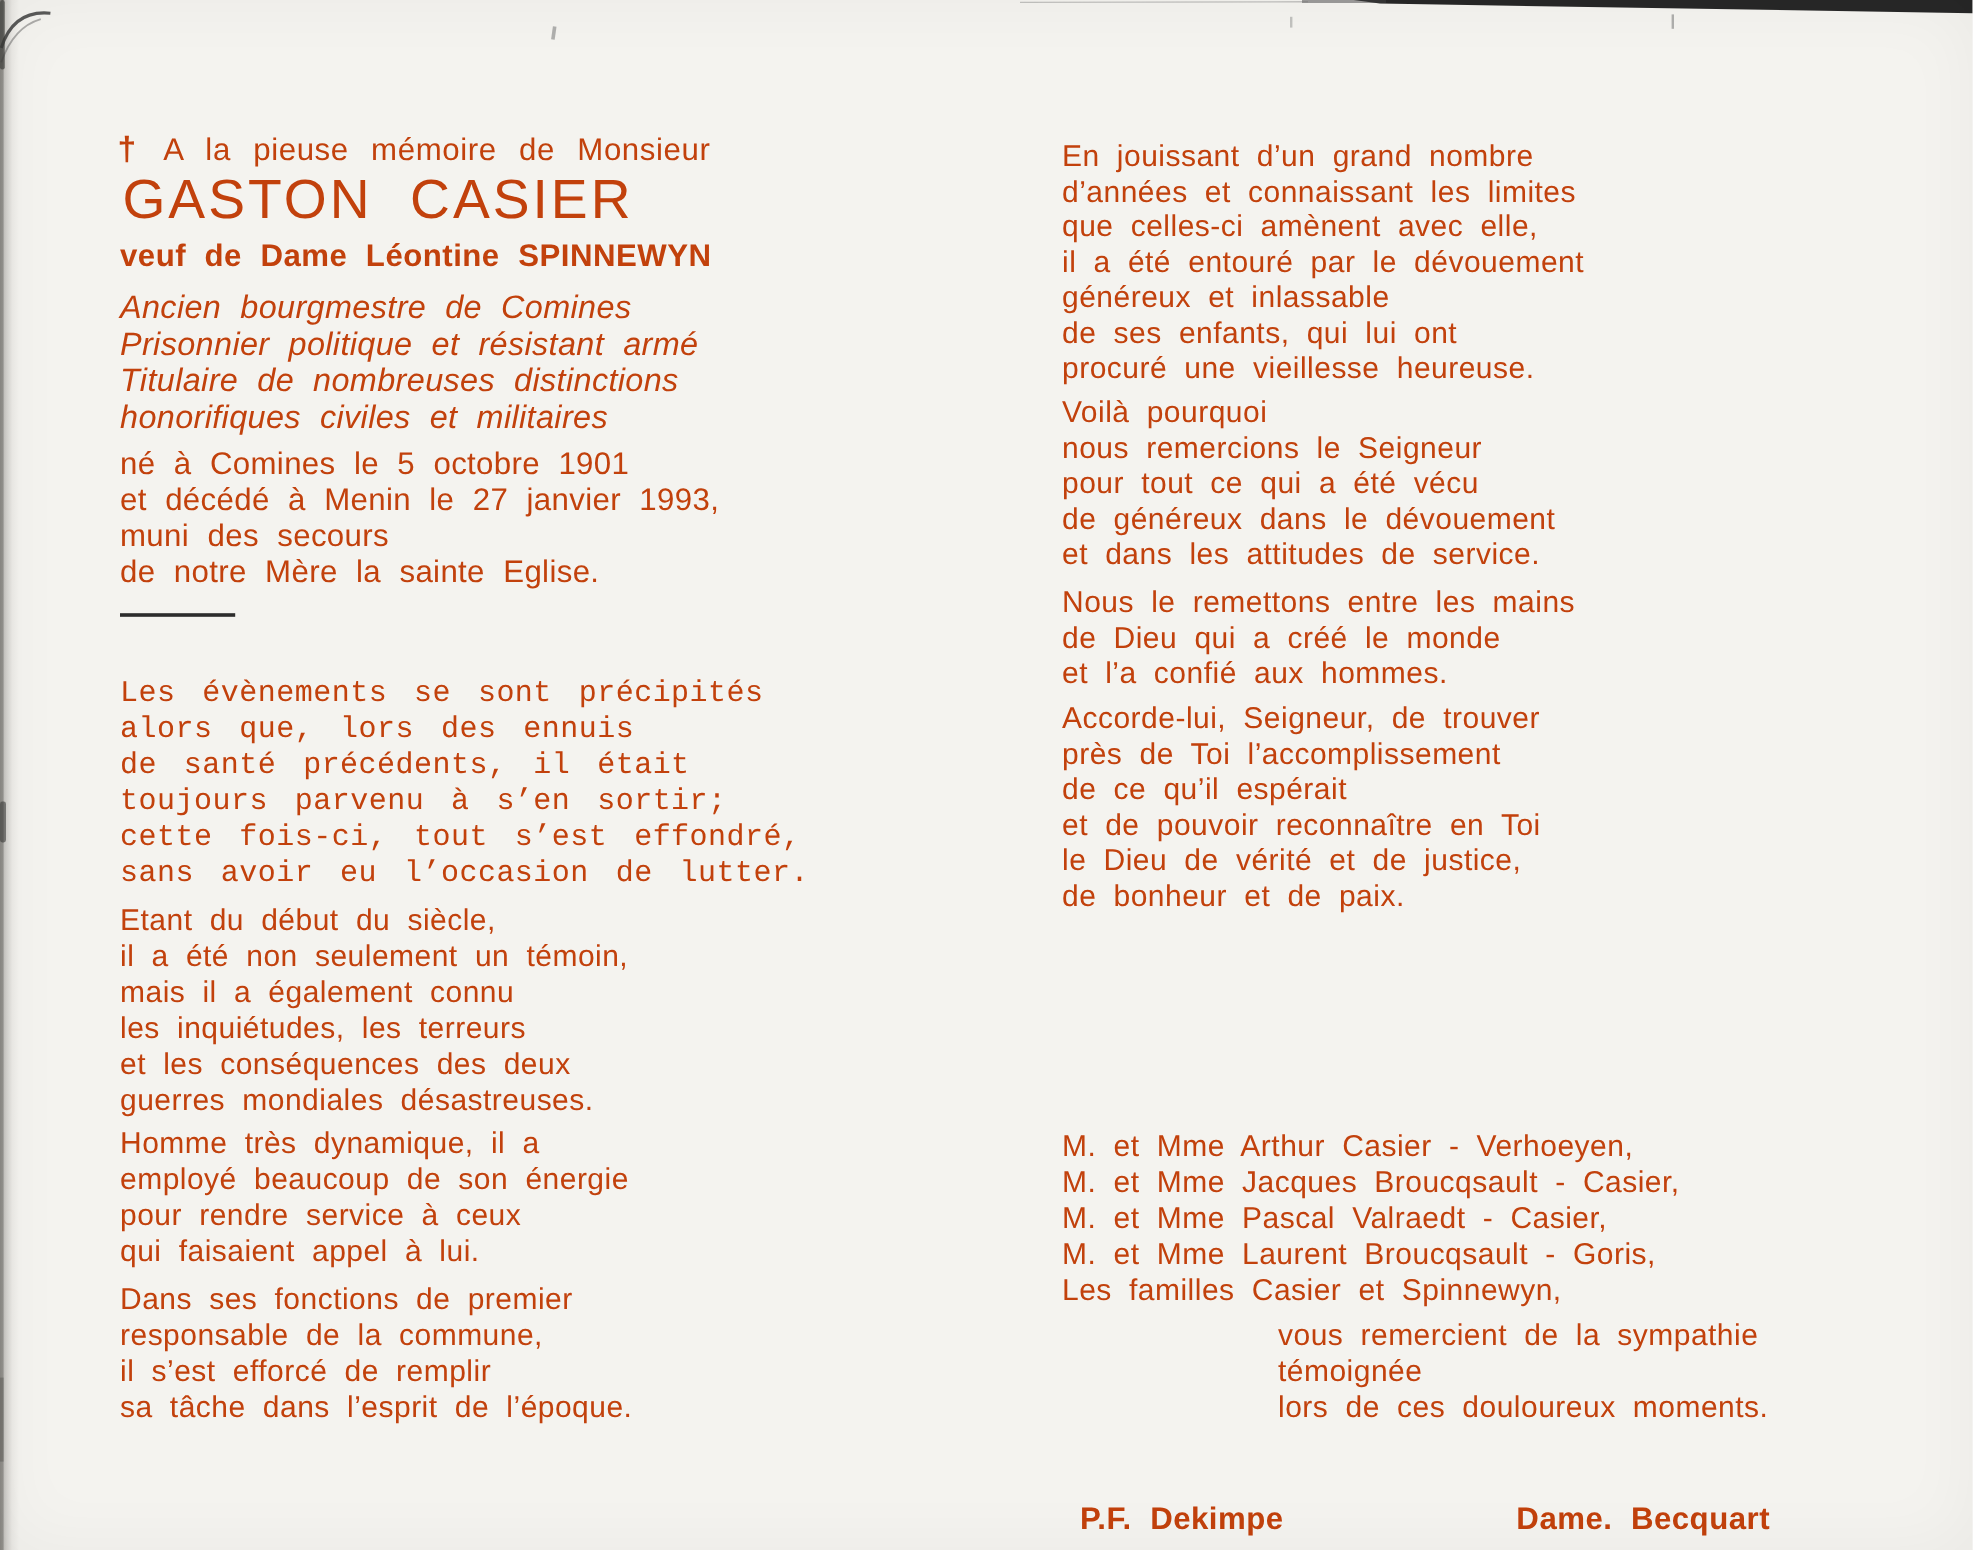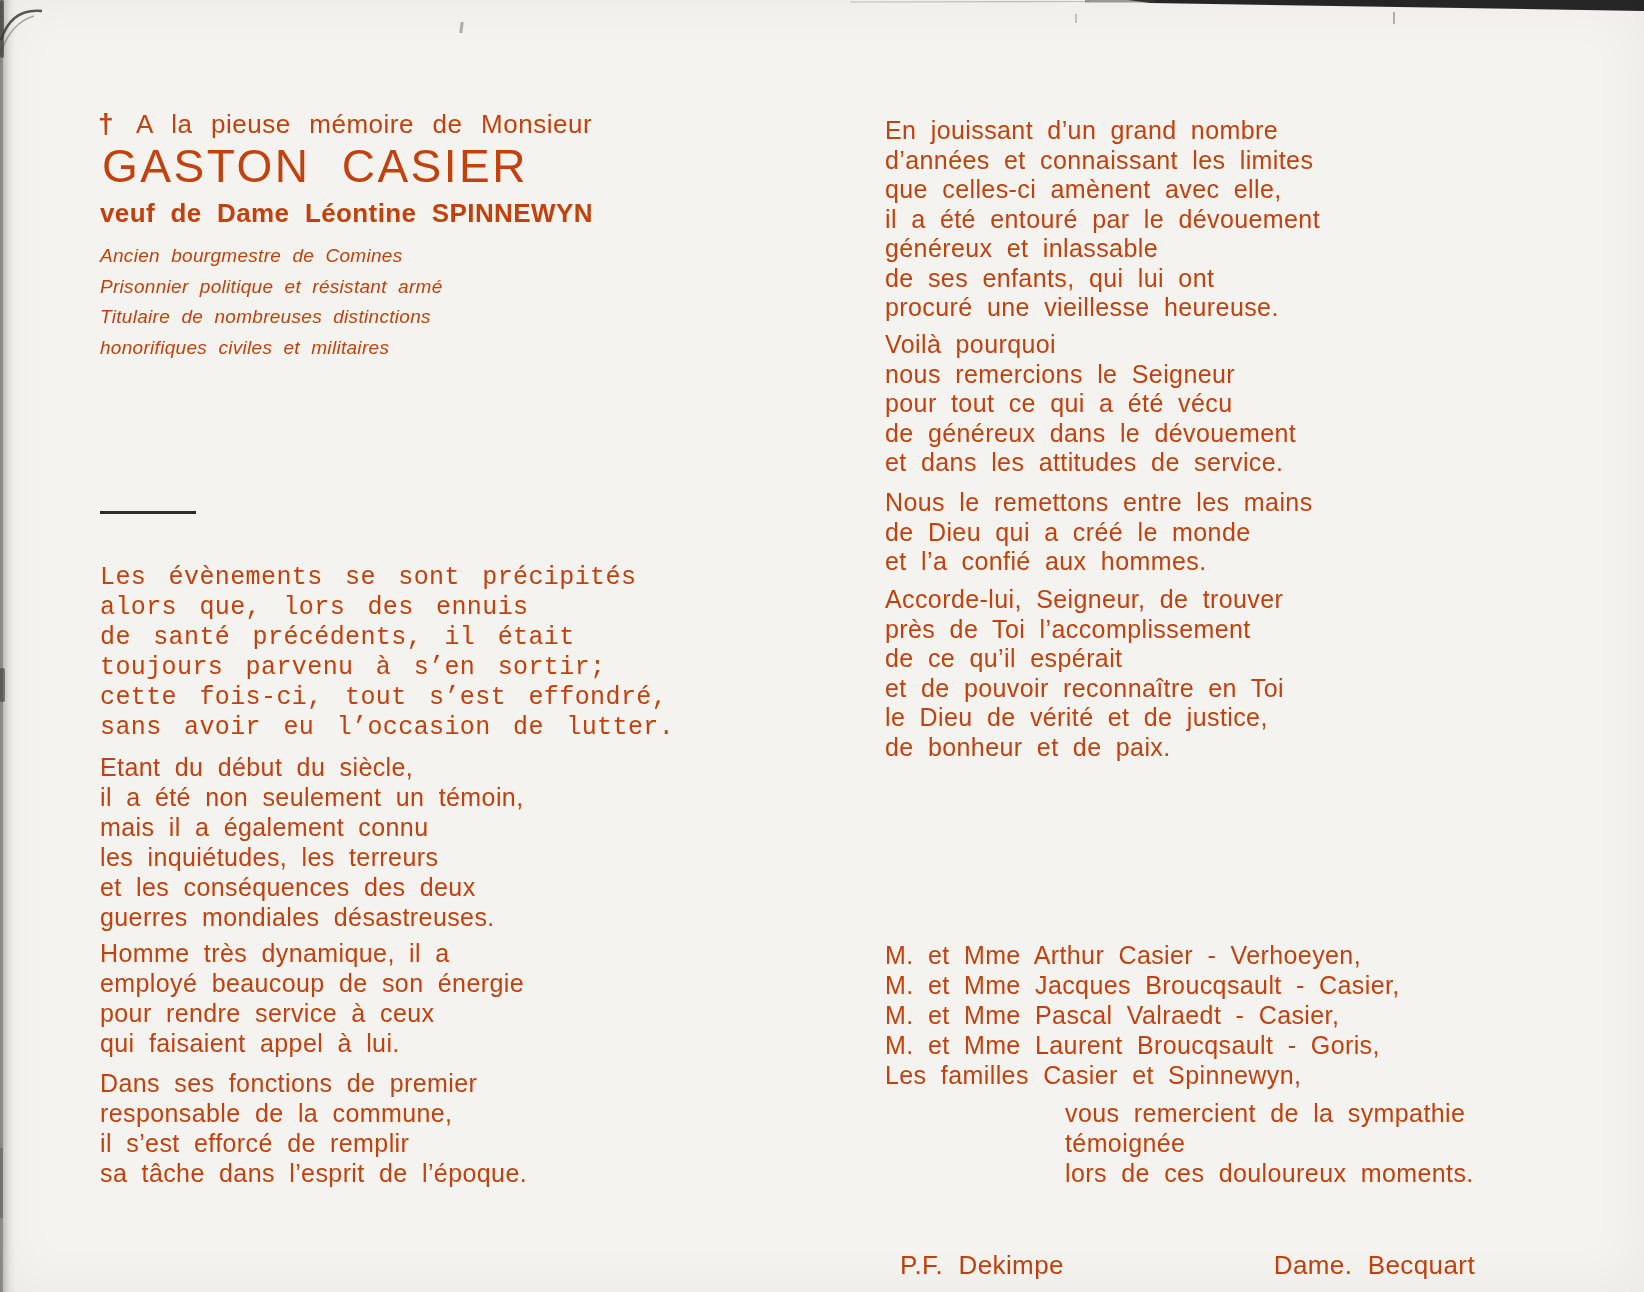--- a/index.html
+++ b/index.html
@@ -14,34 +14,34 @@
   .page::after{
     content:"";position:absolute;inset:0;pointer-events:none;
     box-shadow:inset 0 0 60px rgba(0,0,0,0.045);
   }
   .blk{position:absolute;white-space:pre-line;}
   .body-text{font-size:25px;line-height:30px;word-spacing:0.28em;letter-spacing:0.4px;}
   .memorial{top:108px;left:98px;font-size:26px;word-spacing:0.42em;letter-spacing:0.5px;}
   .memorial .cross{display:inline-block;margin-right:22px;font-weight:700;font-size:28px;}
   .deceased-name{top:140px;left:102px;font-size:46px;letter-spacing:2.5px;word-spacing:16px;line-height:52px;}
   .widower{top:198px;left:100px;font-size:26px;font-weight:700;word-spacing:0.3em;letter-spacing:0.4px;}
-  .titles{top:241px;left:100px;font-size:19px;font-style:italic;line-height:30.5px;word-spacing:0.3em;letter-spacing:0.3px;}
+  .titles{top:241px;left:100px;font-size:27px;font-style:italic;line-height:30.5px;word-spacing:0.3em;letter-spacing:0.3px;}
   .vital{top:371px;left:100px;font-size:26px;line-height:30px;word-spacing:0.3em;letter-spacing:0.3px;}
   .rule{position:absolute;top:511px;left:100px;width:96px;height:3px;background:#2c2c2c;}
   .lp1{top:563px;left:100px;font-family:Liberation Mono, monospace;}
   .lp2{top:752px;left:100px;}
   .lp3{top:938px;left:100px;}
   .lp4{top:1068px;left:100px;}
   .rp1{top:116px;left:885px;line-height:29.5px;}
   .rp2{top:330px;left:885px;line-height:29.5px;}
   .rp3{top:488px;left:885px;line-height:29.5px;}
   .rp4{top:585px;left:885px;line-height:29.5px;}
   .families{top:940px;left:885px;line-height:30px;}
   .thanks{top:1098px;left:1065px;line-height:30px;}
-  .footer{position:absolute;top:1250px;left:900px;width:575px;display:flex;justify-content:space-between;font-size:26px;word-spacing:0.3em;letter-spacing:0.4px;}
+  .footer{position:absolute;top:1250px;left:900px;width:575px;display:flex;justify-content:space-between;font-size:26px;word-spacing:0.3em;letter-spacing:0.4px;font-weight:bold;}
   
   .edge-left{position:absolute;left:0;top:0;width:16px;height:100%;
     background:linear-gradient(to right, rgba(125,123,119,0.6) 0px, rgba(165,162,158,0.45) 5px, rgba(200,197,193,0.22) 10px, rgba(200,197,193,0) 16px);}
   .edge-left-line{position:absolute;left:0;top:0;width:3px;height:100%;background:rgba(95,93,89,0.45);}
   .edge-notch1{position:absolute;left:0;top:668px;width:5px;height:34px;background:rgba(60,60,58,0.6);border-radius:2px;}
   .edge-notch2{position:absolute;left:0;top:1148px;width:3px;height:70px;background:rgba(90,88,84,0.45);}
   .corner-svg{position:absolute;left:0;top:0;}
   .top-svg{position:absolute;left:0;top:0;}
   .speck{position:absolute;background:#777;opacity:0.55;}
   .speck1{left:460px;top:22px;width:3px;height:11px;transform:rotate(8deg);}
@@ -75,20 +75,24 @@
 
   <div class="blk widower">veuf de Dame Léontine SPINNEWYN</div>
 
   <div class="blk deceased-name">GASTON CASIER</div>
 
   <div class="blk titles">Ancien bourgmestre de Comines
 Prisonnier politique et résistant armé
 Titulaire de nombreuses distinctions
 honorifiques civiles et militaires</div>
 
+  <div class="blk vital">né à Comines le 5 octobre 1901
+et décédé à Menin le 27 janvier 1993,
+muni des secours
+de notre Mère la sainte Eglise.</div>
 
   <div class="rule"></div>
 
   <div class="blk body-text lp1">Les évènements se sont précipités
 alors que, lors des ennuis
 de santé précédents, il était
 toujours parvenu à s’en sortir;
 cette fois-ci, tout s’est effondré,
 sans avoir eu l’occasion de lutter.</div>
   <div class="blk body-text lp2">Etant du début du siècle,

